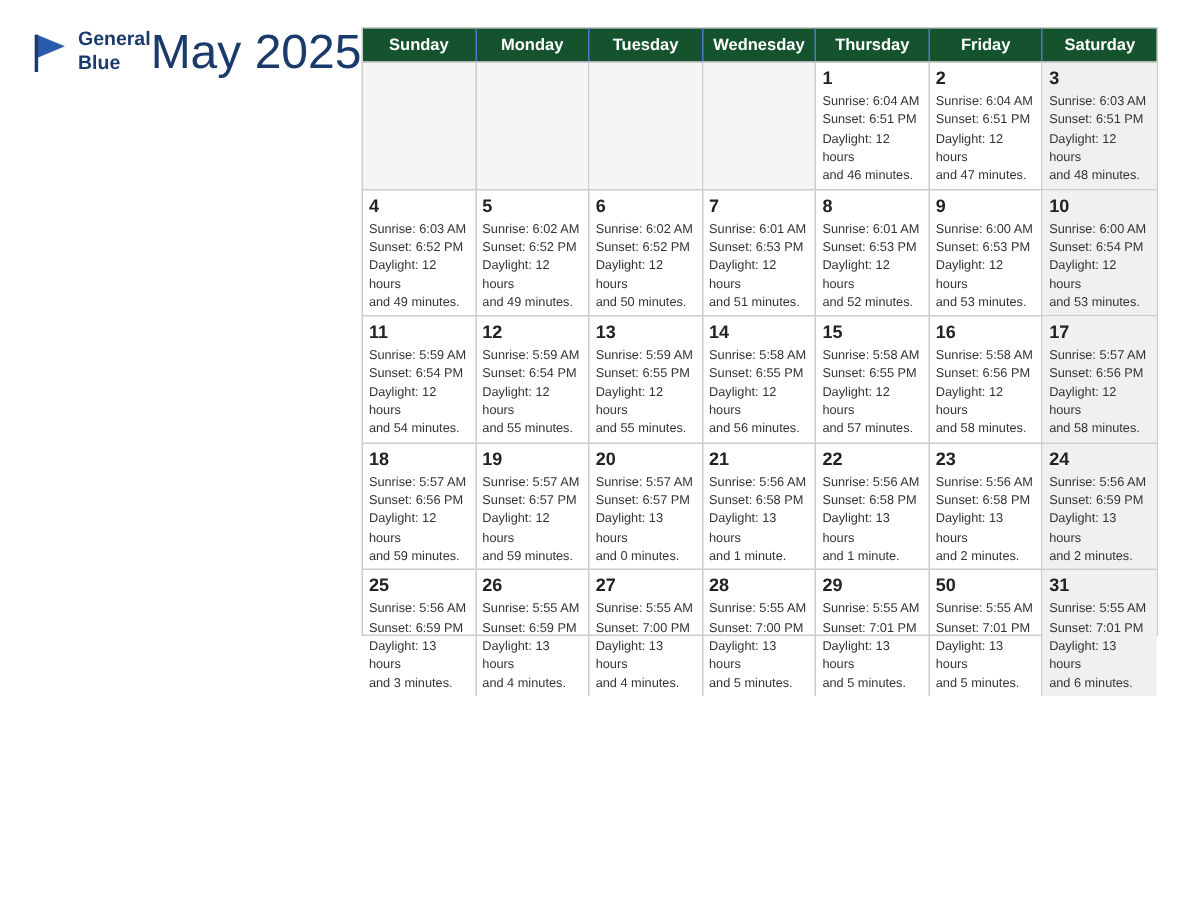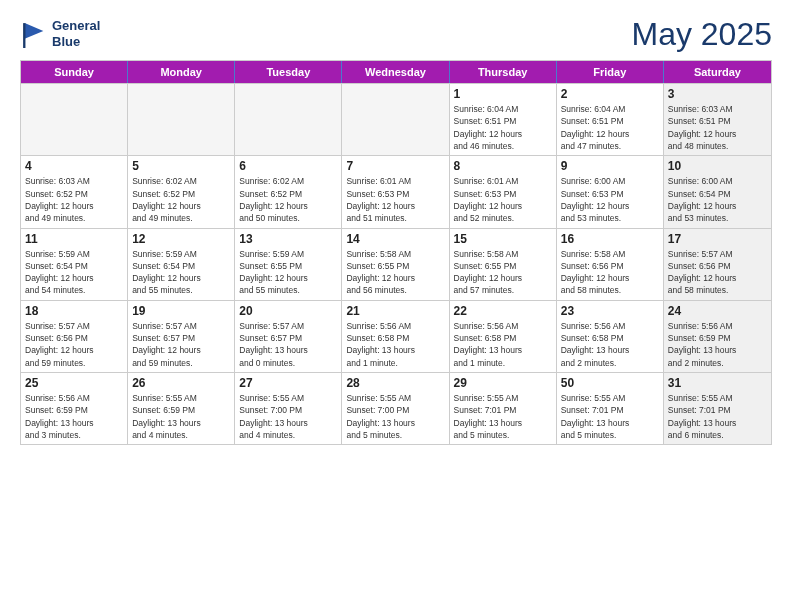--- a/index.html
+++ b/index.html
@@ -8,21 +8,21 @@
       background: #fff;
       width: 792px;
       height: 612px;
       overflow: hidden;
     }
     .page {
       width: 792px;
       height: 436px;
       padding: 18px 20px 12px 20px;
       display: flex;
-      flex-direction: column;
+      flex-direction: row;
     }
     .header {
       display: flex;
       justify-content: space-between;
       align-items: flex-start;
       margin-bottom: 10px;
     }
     .logo {
       display: flex;
       align-items: center;
@@ -54,21 +54,21 @@
     }
     .calendar {
       flex: 1;
       display: flex;
       flex-direction: column;
       border: 1px solid #ccc;
     }
     .cal-header {
       display: grid;
       grid-template-columns: repeat(7, 1fr);
-      background: #a21caf;
+      background: #14532d;
     }
     .cal-header-cell {
       color: #fff;
       font-size: 11px;
       font-weight: bold;
       text-align: center;
       padding: 5px 2px;
       border-right: 1px solid #4a7acc;
     }
     .cal-header-cell:last-child { border-right: none; }

